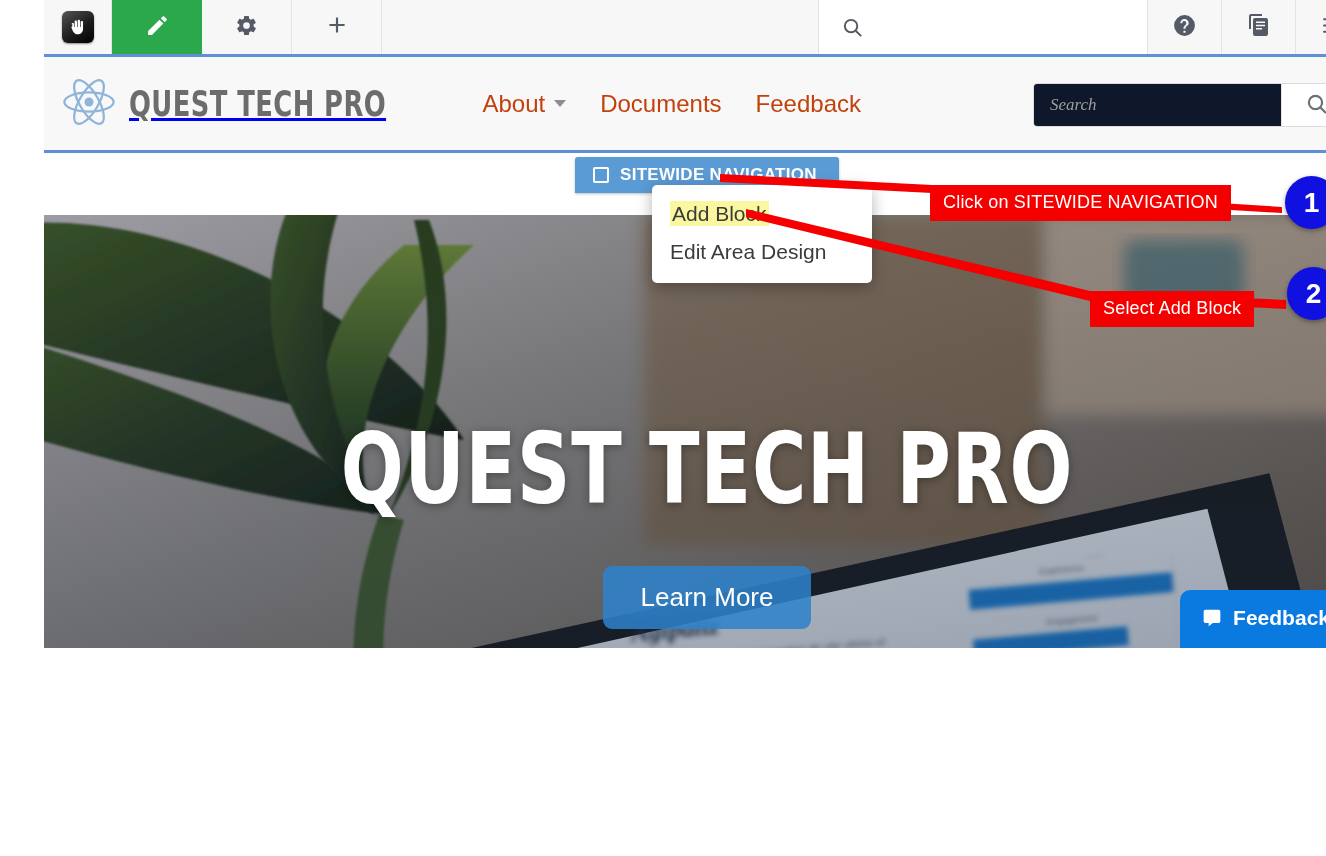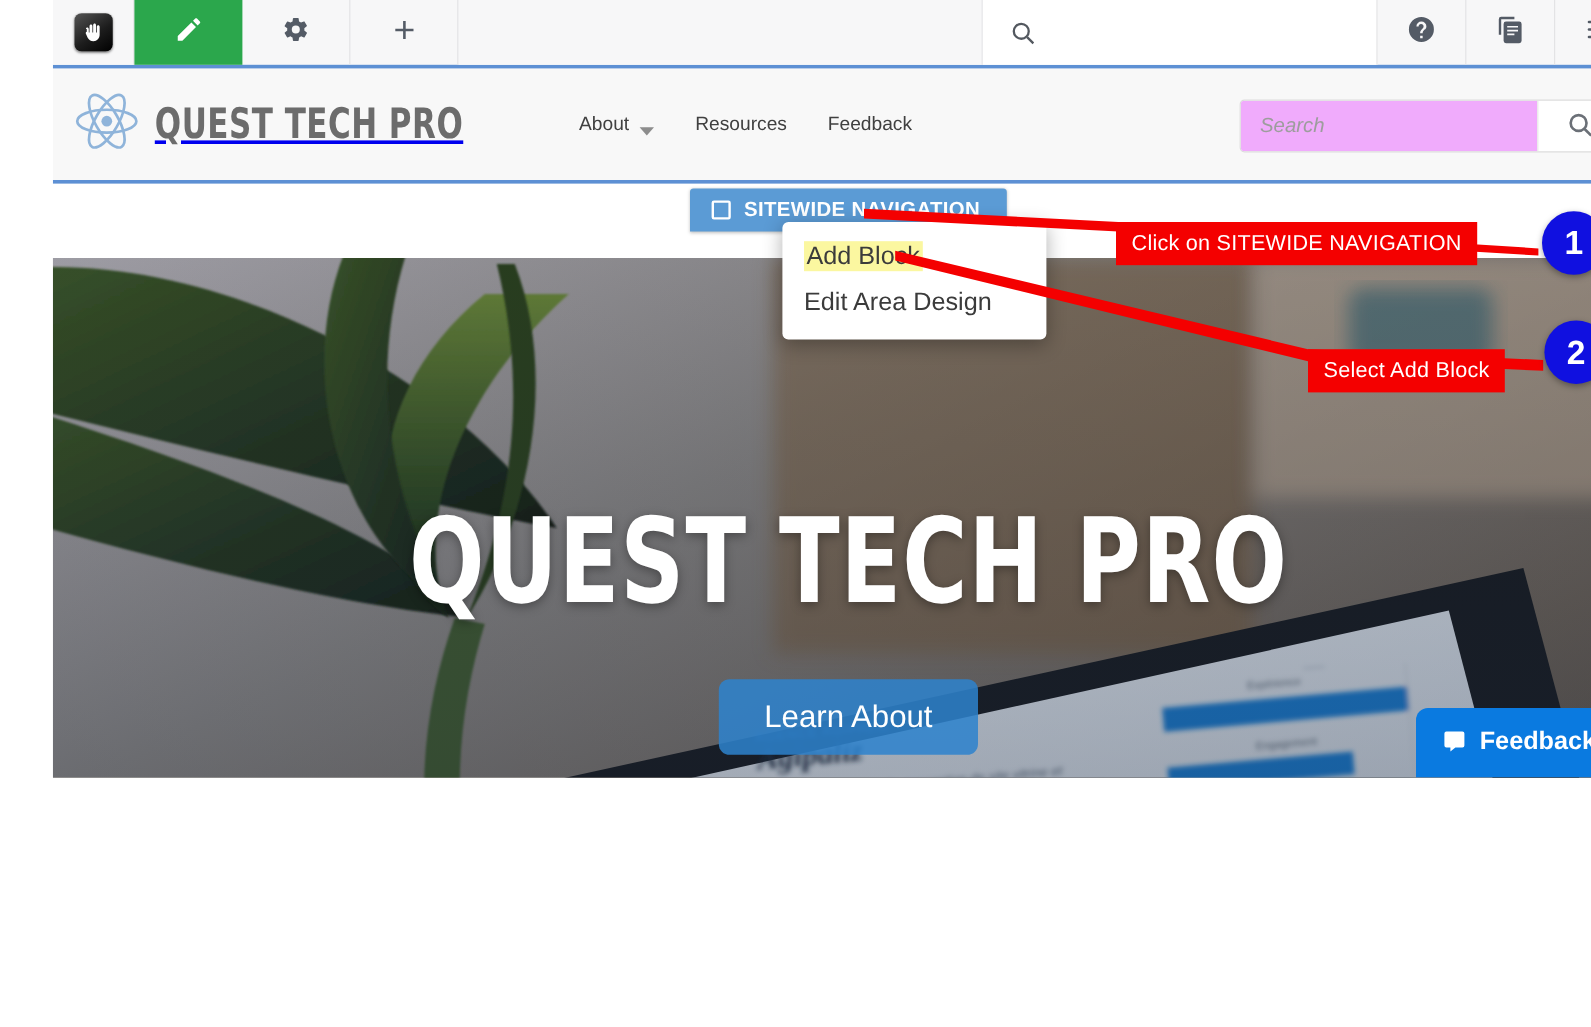--- a/index.html
+++ b/index.html
@@ -60,38 +60,38 @@
   .brand { display: flex; align-items: center; margin-left: 17px; }
   .brand-name {
     font-family: "DejaVu Sans Condensed", "Liberation Sans Narrow", "Liberation Sans", sans-serif;
     font-size: 35px; font-weight: bold; letter-spacing: .5px;
     color: #6c6c6c; margin-left: 12px;
     transform: scaleX(.82); transform-origin: left center;
     white-space: nowrap;
   }
   .main-nav { display: flex; align-items: center; margin-left: 40px; gap: 34px; }
   .nav-link {
-    font-size: 16px; color: #404040; text-decoration: none;
-    display: flex; align-items: flex-end; gap: 9px; cursor: pointer;
+    font-size: 24px; color: #c2410c; text-decoration: none;
+    display: flex; align-items: center; gap: 9px; cursor: pointer;
   }
   .caret {
     width: 0; height: 0; border-left: 6px solid transparent;
     border-right: 6px solid transparent; border-top: 7px solid #8d8d8d;
     display: inline-block;
   }
   .hdr-search {
     position: absolute; right: 18px; top: 26px;
     display: flex; height: 44px;
     border: 1px solid #dcdcdc; border-radius: 4px;
     overflow: hidden; background: #fff;
   }
   .hdr-search input {
     width: 247px; border: none; outline: none; padding: 0 16px;
     font-size: 17px; font-style: italic; color: #666;
-    font-family: Liberation Sans, sans-serif; background: #f0abfc;
+    font-family: Liberation Serif, serif; background: #0f172a;
   }
   .hdr-search input::placeholder { color: #9d9d9d; font-style: italic; }
   .hdr-search-btn {
     width: 70px; background: #fff; border: none; border-left: 1px solid #e7e7e7;
     display: flex; align-items: center; justify-content: center; cursor: pointer;
   }
 
   
   .nav-area-strip {
     position: absolute; top: 156px; left: 0;
@@ -277,21 +277,21 @@
       </span>
       <span class="brand-name">QUEST TECH PRO</span>
     </a>
 
     <nav class="main-nav">
       <a class="nav-link" href="#">
         <span>About</span>
         <i class="caret"></i>
       </a>
       <a class="nav-link" href="#">
-        <span>Resources</span>
+        <span>Documents</span>
       </a>
       <a class="nav-link" href="#">
         <span>Feedback</span>
       </a>
     </nav>
 
     <div class="hdr-search">
       <input type="text" value="" placeholder="Search" style="">
       <button class="hdr-search-btn">
         <span>
@@ -442,21 +442,21 @@
         <circle cx="1222" cy="690" r="27" fill="none" stroke="#2a2d32" stroke-width="2"></circle>
       </g>
 
       <path d="M320 420 L 360 415 L 430 885 L 390 890 Z" transform="rotate(-5 760 560)" fill="#0b0d10" opacity="0.9"></path>
     </svg>
 
     <div class="hero-overlay"></div>
 
     <div class="hero-content">
       <h1 class="hero-title">QUEST TECH PRO</h1>
-      <button class="hero-btn">Learn About</button>
+      <button class="hero-btn">Learn More</button>
     </div>
   </div>
 
   <div class="feedback">
     <span style="display:flex">
       <svg width="20" height="20" viewBox="0 0 24 24" fill="#fff">
         <path d="M20 2H4a2 2 0 0 0-2 2v12a2 2 0 0 0 2 2h4v4l5-4h7a2 2 0 0 0 2-2V4a2 2 0 0 0-2-2z"></path>
       </svg>
     </span>
     <span>Feedback</span>

